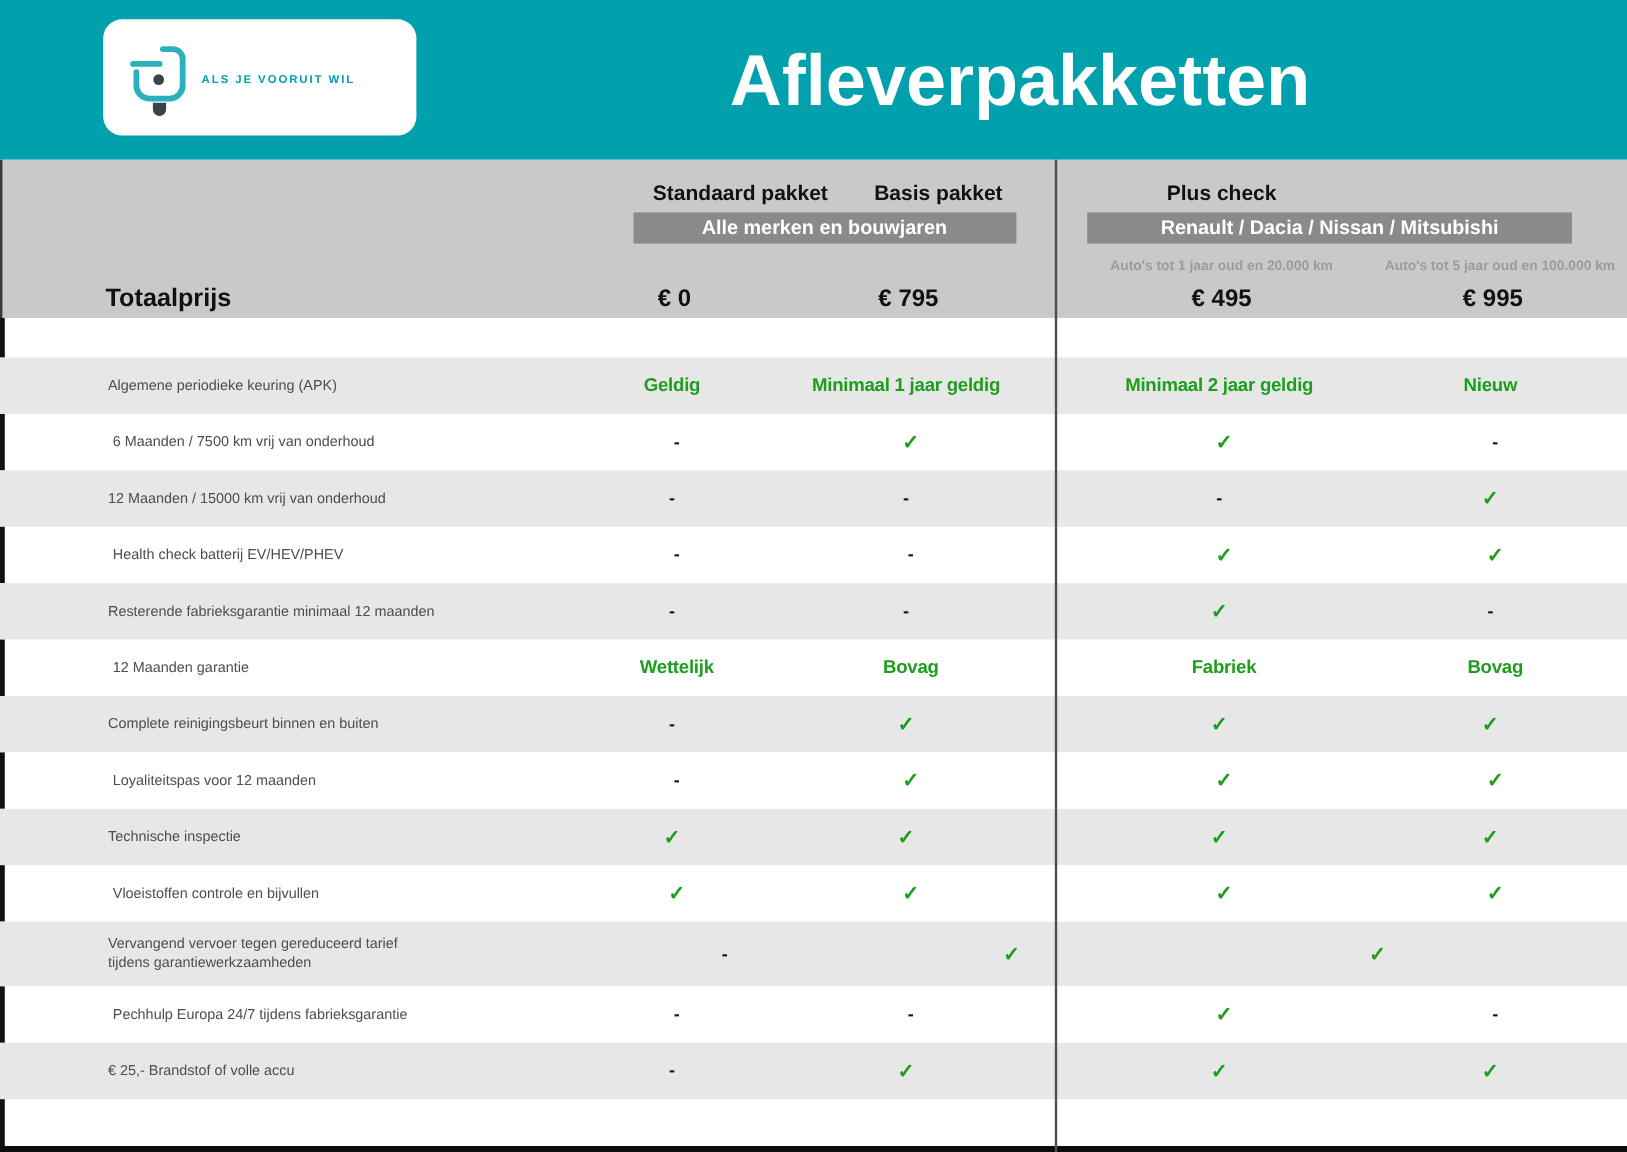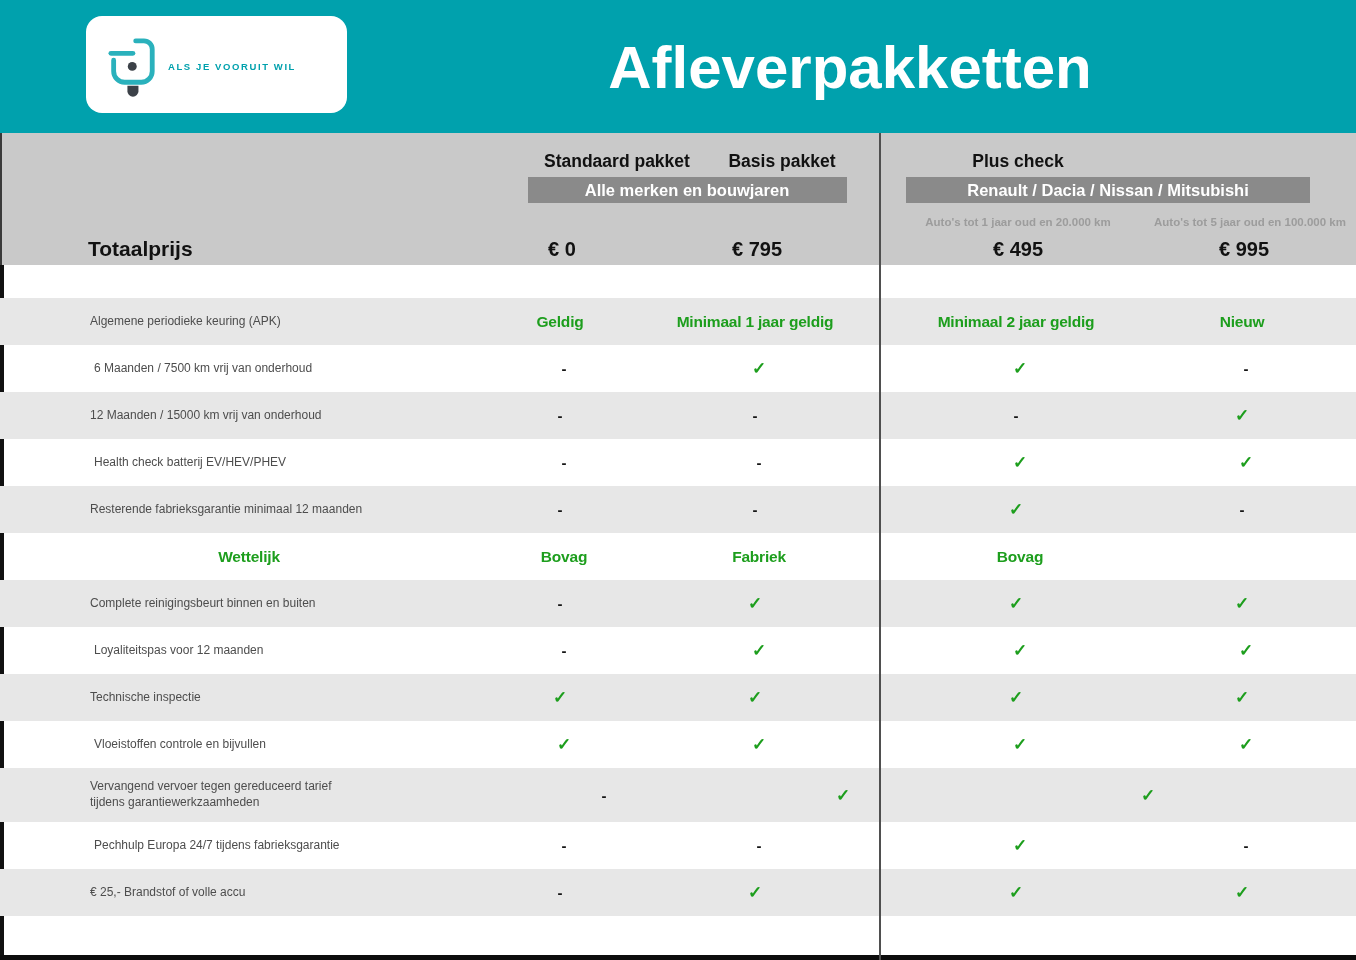--- a/index.html
+++ b/index.html
@@ -140,20 +140,21 @@
     <div class="row-value check">✓</div>
   </div>
       <div class="t-row grid5 shade">
     <div class="row-label">Resterende fabrieksgarantie minimaal 12 maanden</div>
     <div class="row-value dash">-</div>
     <div class="row-value dash">-</div>
     <div class="row-value check">✓</div>
     <div class="row-value dash">-</div>
   </div>
       <div class="t-row grid5 plain">
+    <div class="row-label">12 Maanden  garantie</div>
     <div class="row-value feature-text">Wettelijk</div>
     <div class="row-value feature-text">Bovag</div>
     <div class="row-value feature-text">Fabriek</div>
     <div class="row-value feature-text">Bovag</div>
   </div>
       <div class="t-row grid5 shade">
     <div class="row-label">Complete reinigingsbeurt binnen en buiten</div>
     <div class="row-value dash">-</div>
     <div class="row-value check">✓</div>
     <div class="row-value check">✓</div>

